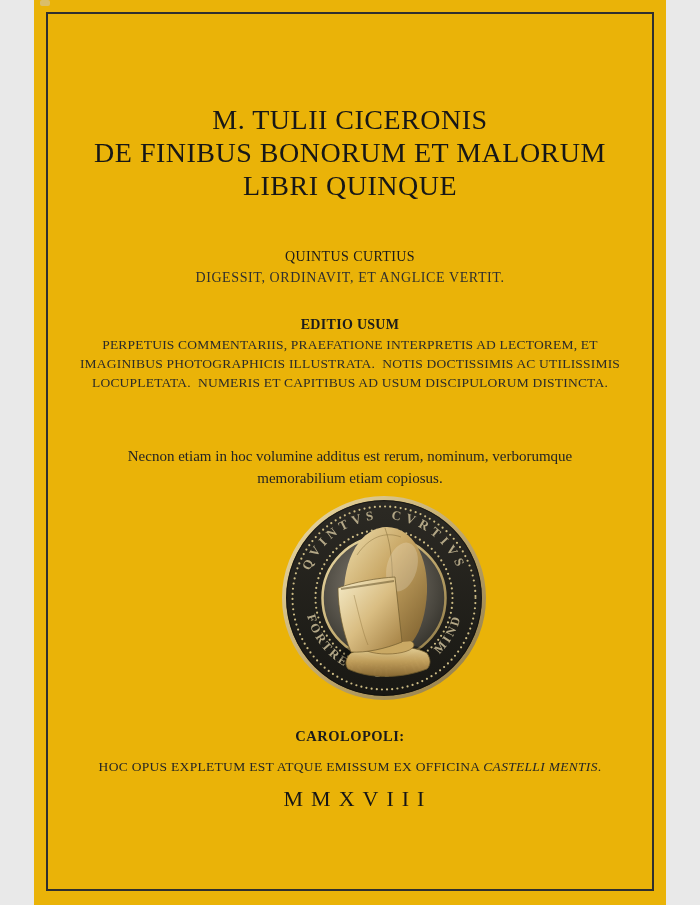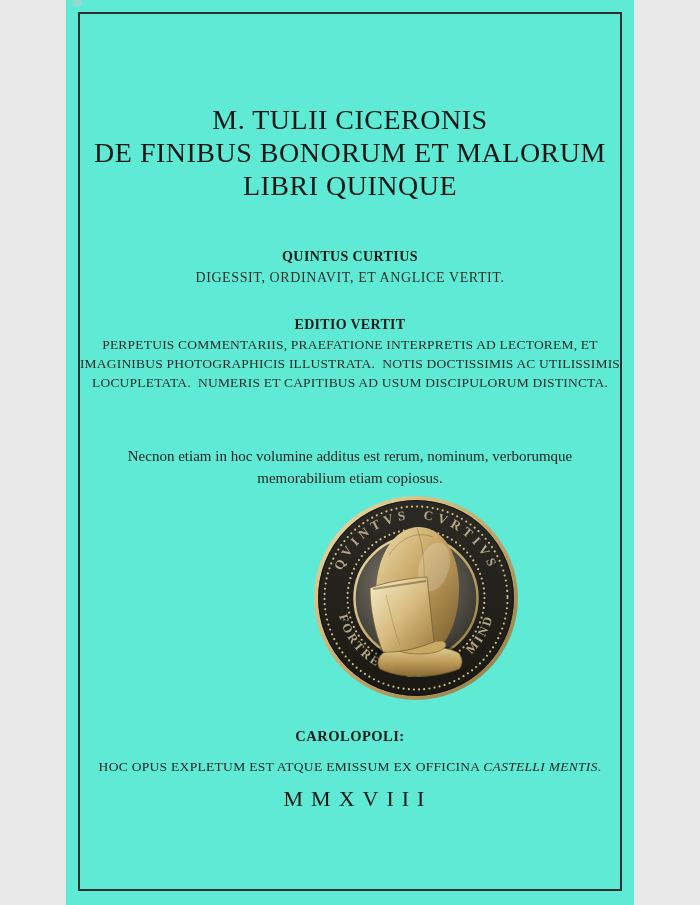--- a/index.html
+++ b/index.html
@@ -1,20 +1,20 @@
 <!DOCTYPE html>
 <html><head>
 <meta charset="utf-8">
 <style>
   html,body{margin:0;padding:0;background:#e9e9e9;}
   .page{
     position:relative;
-    width:568px;height:905px;
+    width:632px;height:905px;
     margin:0 auto;
-    background:#5eead4;
+    background:#eab308;
     font-family:"Liberation Serif","DejaVu Serif",serif;
     color:#1d1d1d;
     overflow:hidden;
   }
   .frame{
     position:absolute;
     left:12px;top:12px;right:12px;bottom:14px;
     border:2px solid #2f2f2f;
     pointer-events:none;
   }
@@ -24,21 +24,21 @@
   }
   .block{
     position:absolute;left:0;right:0;
     text-align:center;
   }
   .title-block{top:103px;}
   .title-line{
     font-size:28px;line-height:33px;letter-spacing:.5px;color:#171717;
   }
   .byline-block{top:250px;}
-  .byline-name{font-size:14px;font-weight:bold;line-height:14px;letter-spacing:.4px;color:#1a1a1a;}
+  .byline-name{font-size:14px;font-weight:normal;line-height:14px;letter-spacing:.4px;color:#1a1a1a;}
   .byline-role{font-size:14px;line-height:14px;letter-spacing:.6px;color:#30302e;margin-top:7px;}
   .edition-block{top:315px;}
   .edition-heading{font-size:14px;font-weight:bold;letter-spacing:.3px;line-height:20px;color:#1c1c1c;}
   .caps-line{font-size:13.5px;line-height:19px;letter-spacing:.2px;color:#2b2b29;white-space:pre-wrap;}
   .note-block{top:445px;}
   .note-line{font-size:15px;line-height:22px;color:#242424;}
   .seal-wrap{
     position:absolute;left:247px;top:495px;width:206px;height:206px;
   }
   .imprint-place{top:728px;font-size:14.5px;font-weight:bold;letter-spacing:.5px;color:#1b1b1b;font-family:Liberation Serif, serif;}
@@ -58,21 +58,21 @@
     <div class="title-line">DE FINIBUS BONORUM ET MALORUM</div>
     <div class="title-line">LIBRI QUINQUE</div>
   </header>
 
   <section class="block byline-block">
     <div class="byline-name">QUINTUS CURTIUS</div>
     <div class="byline-role">DIGESSIT, ORDINAVIT, ET ANGLICE VERTIT.</div>
   </section>
 
   <section class="block edition-block">
-    <div class="edition-heading">EDITIO VERTIT</div>
+    <div class="edition-heading">EDITIO USUM</div>
     <div class="caps-line">PERPETUIS COMMENTARIIS, PRAEFATIONE INTERPRETIS AD LECTOREM, ET</div>
     <div class="caps-line">IMAGINIBUS PHOTOGRAPHICIS ILLUSTRATA.  NOTIS DOCTISSIMIS AC UTILISSIMIS</div>
     <div class="caps-line">LOCUPLETATA.  NUMERIS ET CAPITIBUS AD USUM DISCIPULORUM DISTINCTA.</div>
   </section>
 
   <section class="block note-block">
     <div class="note-line">Necnon etiam in hoc volumine additus est rerum, nominum, verborumque</div>
     <div class="note-line">memorabilium etiam copiosus.</div>
   </section>
 

